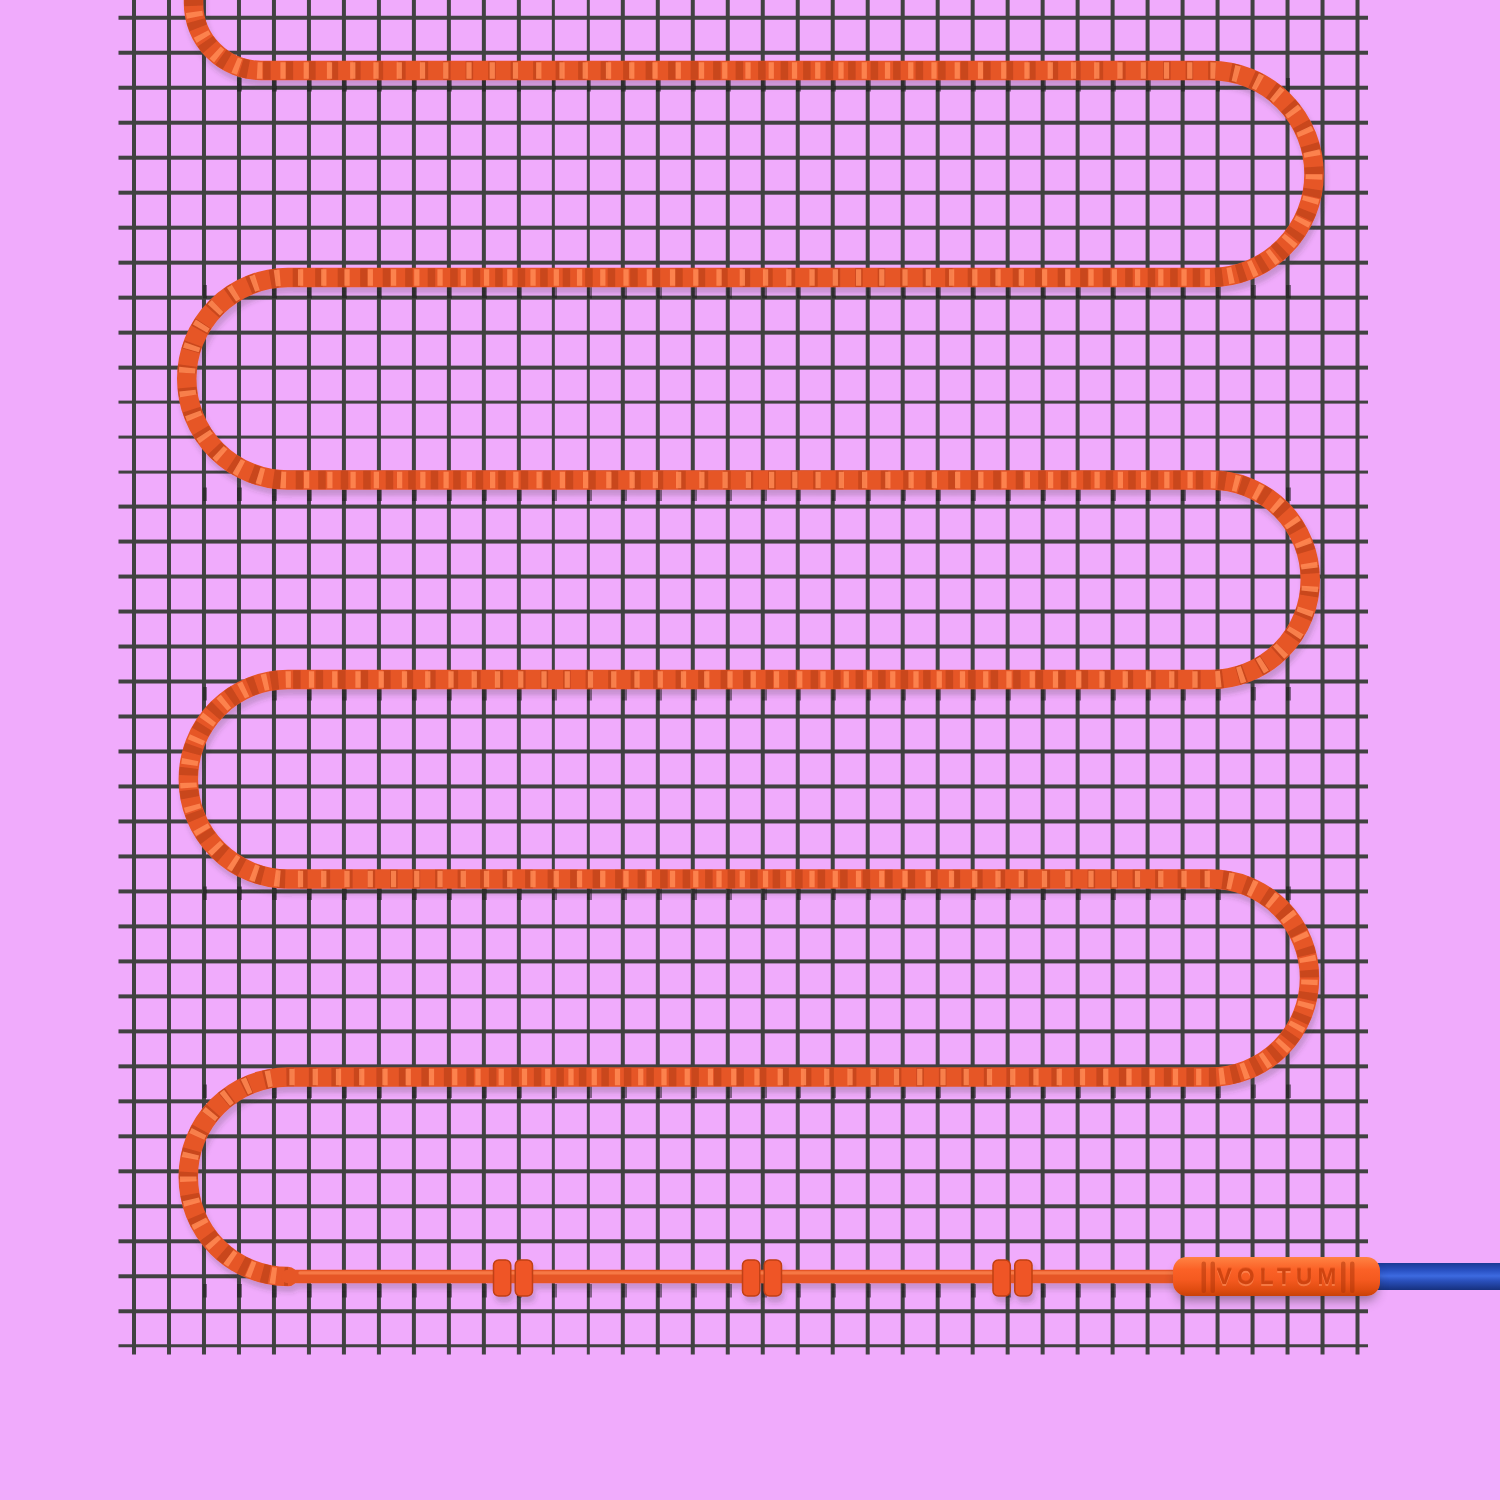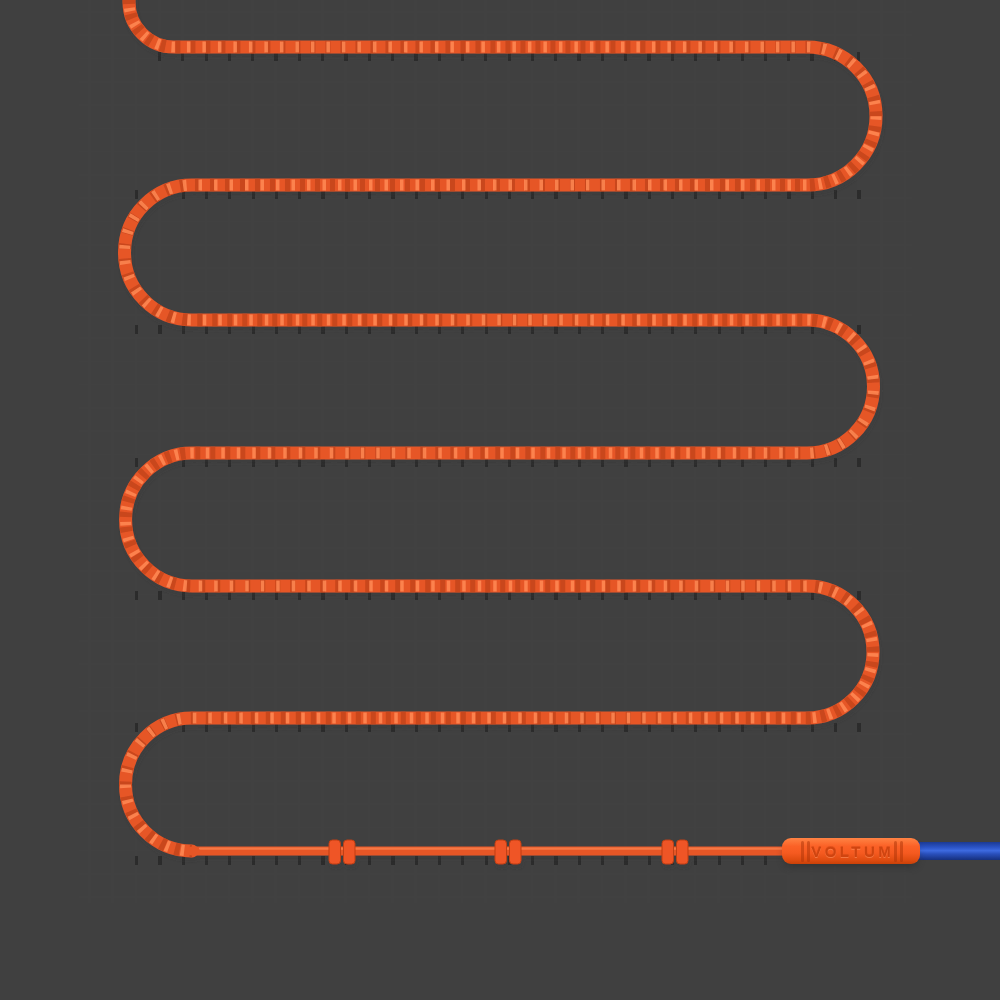--- a/index.html
+++ b/index.html
@@ -1,21 +1,21 @@
 <!DOCTYPE html>
 <html><head>
 <meta charset="utf-8">
 <style>
   html,body{margin:0;padding:0;}
   body{
     width:1000px;height:1000px;background:#ffffff;
     font-family:"Liberation Sans", sans-serif;
     overflow:hidden;position:relative;
   }
-  .stage{position:absolute;left:0;top:0;width:1000px;height:1000px;background:#404040;}
+  .stage{position:absolute;left:0;top:0;width:1000px;height:1000px;background:#f0abfc;}
 
   
   .mesh{
     position:absolute;left:79px;top:0;width:833px;height:903px;z-index:1;
     background-image:
       repeating-linear-gradient(90deg,  #414141 0 2.6px, transparent 2.6px 23.3px),
       repeating-linear-gradient(180deg, #414141 0 2.6px, transparent 2.6px 23.3px);
     background-position: 9px 0px, 0px 10.5px;
   }
 

